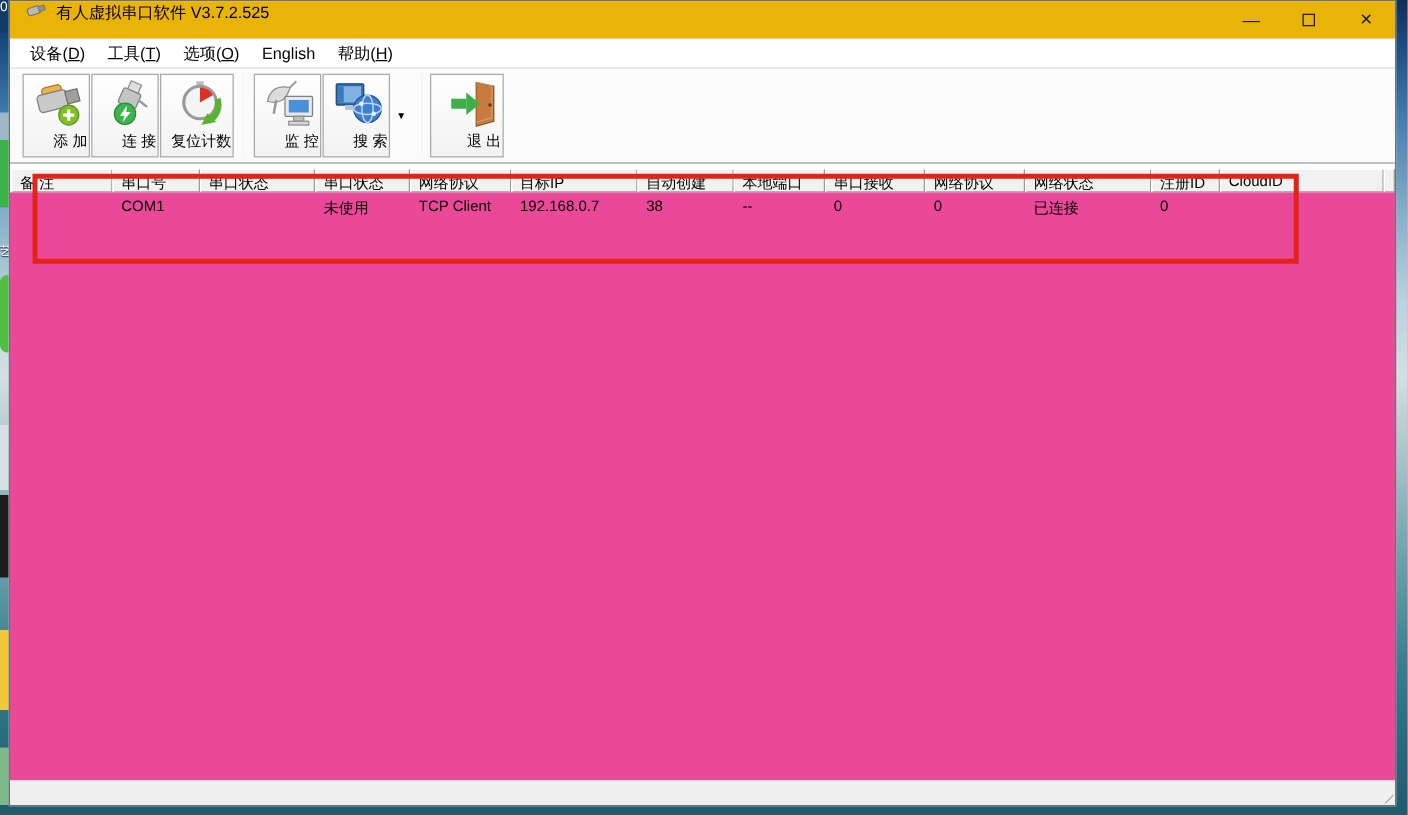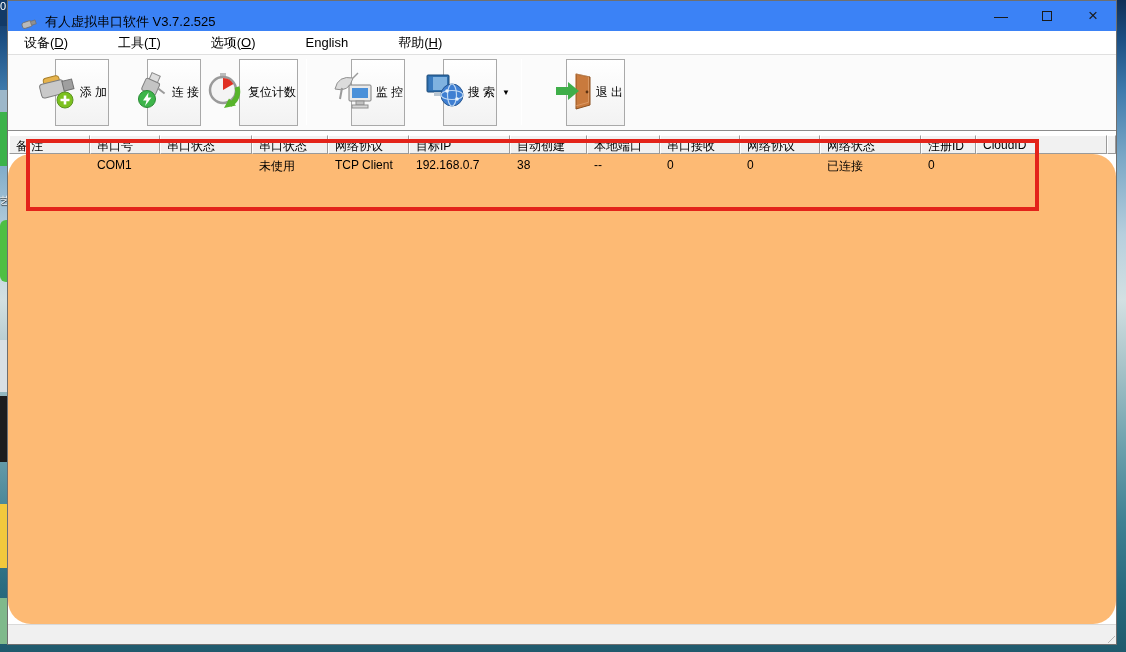--- a/index.html
+++ b/index.html
@@ -20,45 +20,44 @@
   .efrag-char { position:absolute; left:0; color:#fff; font-size:10px; text-shadow:0 1px 1px #000; }
 
   
   #win {
     position:absolute; left:7px; top:0; width:1110px; height:645px;
     background:#fff; border:1px solid #6f6f6f; z-index:10;
     display:flex; flex-direction:column;
   }
 
   
-  .titlebar { height:30px; display:flex; align-items:flex-end; padding-left:12px; background:#3b82f6; flex:0 0 auto; }
+  .titlebar { height:30px; display:flex; align-items:flex-start; padding-left:12px; background:#eab308; flex:0 0 auto; }
   .app-icon { width:18px; height:14px; margin-right:7px; flex:0 0 auto; }
   .title { font-size:13px; color:#000; white-space:nowrap; }
   .controls { margin-left:auto; display:flex; height:30px; }
   .ctrl { width:46px; height:30px; display:flex; align-items:center; justify-content:center; font-size:14px; color:#1a1a1a; background:transparent; border:none; font-family:inherit; }
   .ctrl.max span { font-size:11px; border:1px solid #1a1a1a; width:10px; height:10px; display:block; }
   .ctrl.close { font-size:17px; }
 
   
-  .menubar { height:23px; display:flex; align-items:center; padding-left:7px; font-size:13px; flex:0 0 auto; background:#fff;gap:32px; }
+  .menubar { height:23px; display:flex; align-items:center; padding-left:7px; font-size:13px; flex:0 0 auto; background:#fff; }
   .menu-item { padding:2px 9px; white-space:nowrap; color:#000; background:transparent; border:none; font-size:13px; font-family:inherit; }
   .mn { text-decoration:underline; }
 
   
   .toolbar {
     height:77px; flex:0 0 auto; display:flex; align-items:flex-start;
     padding:4px 0 0 10px; background:#fbfbfb;
     border-top:1px solid #e0e0e0; border-bottom:1px solid #8c8c8c;
   }
   .tb {
     width:54px; height:67px; margin-right:1px; padding:2px 1px 3px 1px;
     border:1px solid #a9a9a9; background:linear-gradient(#ffffff,#f2f2f2);
-    display:flex; flex-direction:row; align-items:center; justify-content:flex-end;
+    display:flex; flex-direction:column; align-items:flex-end; justify-content:flex-end;
     font-family:inherit;
-    margin-left:37px;
   }
   .tb.wide { width:59px; }
   .tb-icon { height:46px; display:flex; align-items:center; justify-content:center; }
   .tb-label { font-size:12px; color:#000; white-space:nowrap; }
   .tb-sep { width:1px; height:66px; background:#c6c6c6; margin:0 7px; border-right:1px solid #ffffff; }
   .dd-arrow { width:16px; height:67px; display:flex; align-items:center; justify-content:center; font-size:8px; color:#000; background:transparent; border:none; }
 
   
   .spacer { height:4px; background:#fff; flex:0 0 auto; }
   .theader { display:flex; height:19px; padding-left:1px; flex:0 0 auto; background:#fff; }
@@ -66,21 +65,21 @@
     background:#f1f1f1; font-size:12px; padding:2px 0 0 6px;
     border-top:1px solid #fff; border-left:1px solid #fff;
     border-right:1px solid #9a9a9a; border-bottom:1px solid #9a9a9a;
     white-space:nowrap; overflow:hidden; color:#000;
   }
   .c0{width:81px}.c1{width:70px}.c2{width:92px}.c3{width:76px}.c4{width:81px}
   .c5{width:101px}.c6{width:77px}.c7{width:73px}.c8{width:80px}.c9{width:80px}
   .c10{width:101px}.c11{width:55px}.c12{width:131px}.cf{flex:1}
 
   
-  .client { flex:1; background:#fdba74; overflow:hidden;border-radius:23px; }
+  .client { flex:1; background:#ec4899; overflow:hidden; }
   .trow { display:flex; padding-left:1px; margin-top:3px; }
   .td { font-size:12px; padding:1px 0 0 7px; white-space:nowrap; overflow:hidden; color:#000; }
 
   
   .statusbar { height:20px; flex:0 0 auto; background:#f0f0f0; border-top:1px solid #d9d9d9; position:relative; }
   .grip { position:absolute; right:1px; bottom:1px; width:13px; height:13px;
     background: repeating-linear-gradient(135deg, transparent 0 3px, #b5b5b5 3px 4px, transparent 4px 5px);
     clip-path: polygon(100% 0, 100% 100%, 0 100%);
   }
 

